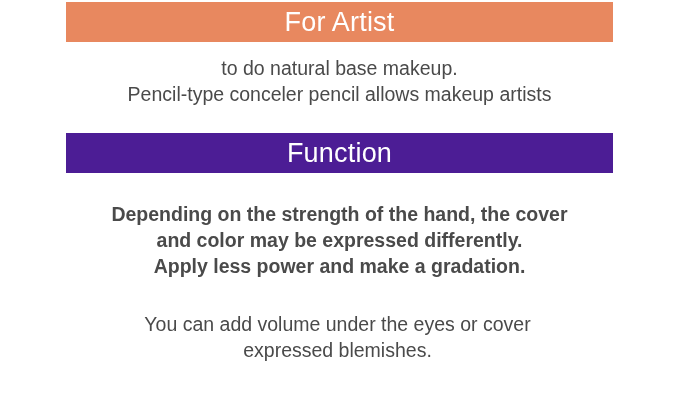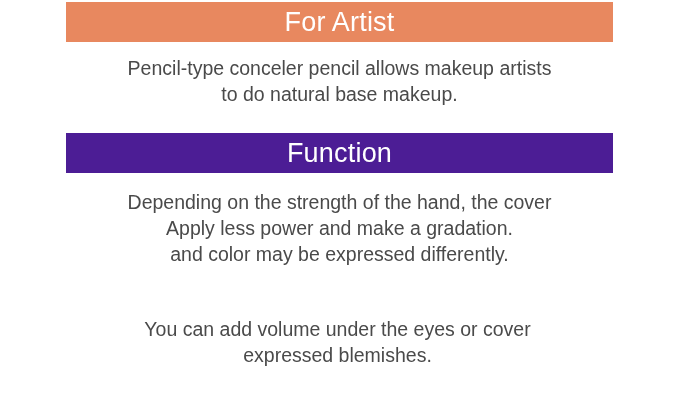--- a/index.html
+++ b/index.html
@@ -58,50 +58,50 @@
   }
 
   
   #section-artist { padding-top: 2px; }
   #section-artist .section-bar { background: #e8885f; }
   #section-artist .section-body { margin-top: 13px; }
 
   
   #section-function { padding-top: 26px; }
   #section-function .section-bar { background: #4c1d95; }
-  #section-function .section-body { margin-top: 16px; }
+  #section-function .section-body { margin-top: 28px; font-weight: bold; }
 
   
   #section-finish { padding-top: 19px; }
   #section-finish .section-bar { background: #e3c6a8; }
-  #section-finish .section-body { margin-top: 30px; padding-left: 16px; }
+  #section-finish .section-body { margin-top: 13px; padding-left: 16px; }
 </style>
 </head>
 <body>
 
 <div class="panel">
 
   <div class="section" id="section-artist">
     <div class="section-bar">
       <span class="section-title">For Artist</span>
     </div>
     <div class="section-body">
+      <span class="body-line">to do natural base makeup.</span>
       <span class="body-line">Pencil-type conceler pencil allows makeup artists</span>
-      <span class="body-line">to do natural base makeup.</span>
     </div>
   </div>
 
   <div class="section" id="section-function">
     <div class="section-bar">
       <span class="section-title">Function</span>
     </div>
     <div class="section-body">
       <span class="body-line">Depending on the strength of the hand, the cover</span>
+      <span class="body-line">and color may be expressed differently.</span>
       <span class="body-line">Apply less power and make a gradation.</span>
-      <span class="body-line">and color may be expressed differently.</span>
     </div>
   </div>
 
   <div class="section" id="section-finish">
     <div class="section-body">
       <span class="body-line">You can add volume under the eyes or cover</span>
       <span class="body-line">expressed blemishes.</span>
     </div>
   </div>
 

